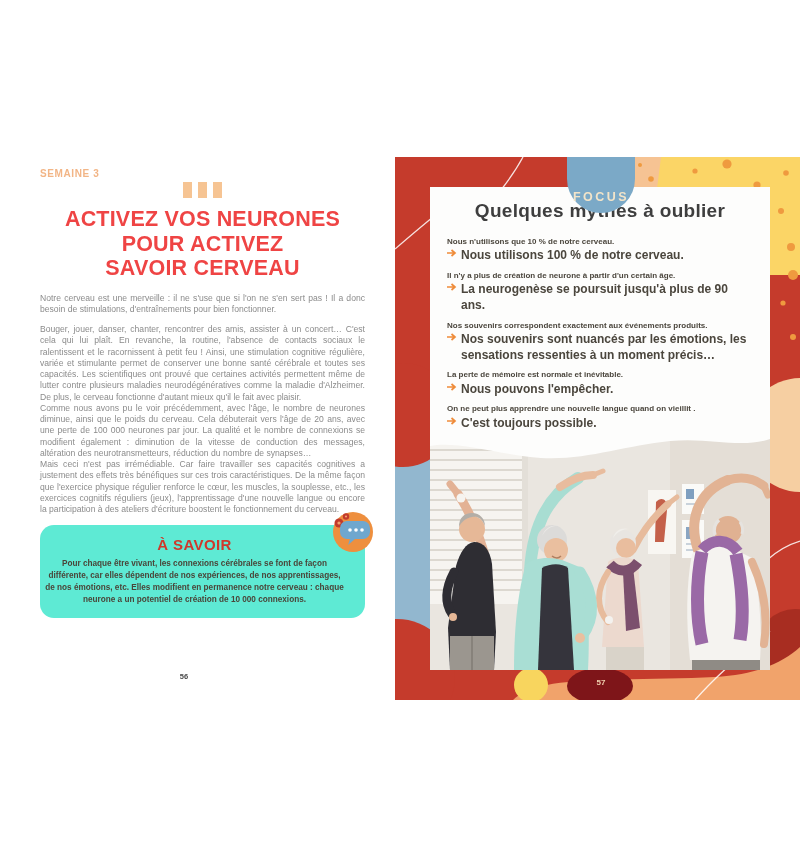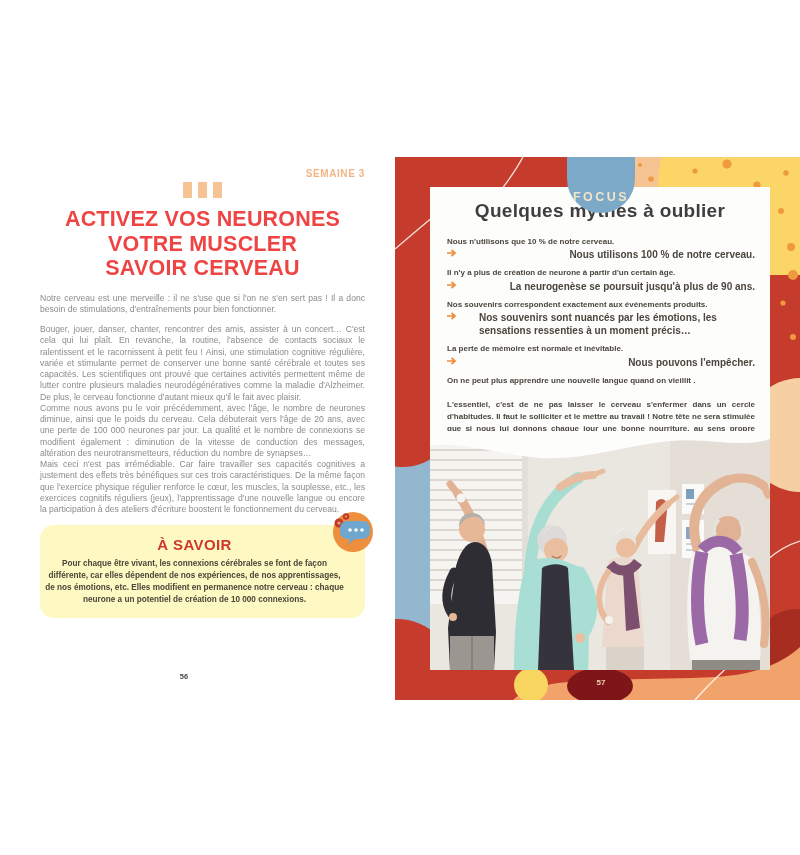--- a/index.html
+++ b/index.html
@@ -2,32 +2,32 @@
 <html><head>
 <meta charset="utf-8">
 <style>
   html,body{margin:0;padding:0;}
   body{
     width:800px;height:855px;position:relative;background:#ffffff;
     font-family:"Liberation Sans", sans-serif;overflow:hidden;
   }
   
   .left-page{position:absolute;left:40px;top:168px;width:325px;}
-  .kicker{color:#f2b586;font-size:10px;font-weight:700;text-align:right;letter-spacing:.6px;}
+  .kicker{color:#f2b586;font-size:10px;font-weight:700;text-align:left;letter-spacing:.6px;}
   .kicker-bars{display:flex;justify-content:center;gap:6px;margin-top:3px;}
   .kicker-bars div{width:9px;height:16px;background:#f6c493;}
   .main-title{
     margin-top:9px;color:#ef4444;font-size:21.5px;line-height:1.14;font-weight:700;
     text-align:center;letter-spacing:.2px;
   }
   .intro{margin:12px 0 0 0;color:#8b8b8b;font-size:8.6px;line-height:1.32;text-align:justify;}
   .bodytext{margin:9px 0 0 0;color:#8b8b8b;font-size:8.6px;line-height:1.31;text-align:justify;}
   .bodytext p{margin:0;}
   .savoir-box{
-    position:relative;margin-top:10px;background:#fef9c3;border-radius:14px;
+    position:relative;margin-top:10px;background:#5eead4;border-radius:14px;
     padding:11px 20px 12px 4px;
   }
   .savoir-title{color:#cf392c;font-size:15px;font-weight:700;text-align:center;letter-spacing:.4px;}
   .savoir-text{margin-top:5px;color:#4a4539;font-size:8.2px;font-weight:700;line-height:1.45;text-align:center;}
   .savoir-icon{position:absolute;right:-10px;top:-17px;width:46px;height:46px;}
   .pagenum-left{position:absolute;left:134px;top:672px;width:100px;text-align:center;
     color:#4a4a4a;font-size:7.5px;font-weight:700;}
   
   .right-page{position:absolute;left:395px;top:157px;width:439px;height:543px;
     background:#c53b2c;overflow:hidden;}
@@ -39,43 +39,43 @@
   }
   .focus-badge span{color:#f2e4c9;font-size:12.5px;font-weight:700;letter-spacing:2.5px;margin-bottom:9px;}
   .white-card{
     position:absolute;left:35px;top:30px;width:340px;height:483px;background:#fdfdfc;z-index:2;
     overflow:hidden;
   }
   .card-title{margin-top:13px;text-align:center;color:#3e3e3e;font-size:19px;font-weight:700;letter-spacing:.3px;}
   .myths{margin:15px 15px 0 17px;}
   .myth-item{margin-bottom:7px;}
   .myth-statement{margin:0;color:#4b463d;font-size:8px;font-weight:700;line-height:1.3;}
-  .myth-fact{margin:1px 0 0 0;color:#4b463d;font-size:10px;font-weight:700;line-height:1.3;
-    display:flex;align-items:flex-start;gap:21px;justify-content:space-between;}
+  .myth-fact{margin:1px 0 0 0;color:#4b463d;font-size:12px;font-weight:700;line-height:1.3;
+    display:flex;align-items:flex-start;gap:3px;}
   .arrow-ic{flex:0 0 auto;margin-top:1px;}
   .conclusion{margin:13px 15px 0 17px;color:#4b463d;font-size:8px;font-weight:700;line-height:1.5;text-align:justify;}
   .photo-wrap{position:absolute;left:0;bottom:0;width:340px;height:238px;}
   .photo-wrap svg{display:block;}
   .wave-top{position:absolute;left:0;top:-1px;width:340px;height:34px;}
   .pagenum-right{position:absolute;left:188px;top:521px;width:36px;text-align:center;
     color:#f0cfae;font-size:8px;font-weight:700;z-index:5;}
 </style>
 </head>
 <body>
 
 <div class="left-page">
   <div class="kicker">SEMAINE 3</div>
   <div class="kicker-bars">
     <div></div>
       <div></div>
       <div></div>
   </div>
   <div class="main-title">
     <div>ACTIVEZ VOS NEURONES</div>
-    <div>VOTRE MUSCLER</div>
+    <div>POUR ACTIVEZ</div>
     <div>SAVOIR CERVEAU</div>
   </div>
   <p class="intro">Notre cerveau est une merveille : il ne s'use que si l'on ne s'en sert pas ! Il a donc besoin de stimulations, d'entraînements pour bien fonctionner.</p>
   <div class="bodytext">
     <p>Bouger, jouer, danser, chanter, rencontrer des amis, assister à un concert… C'est cela qui lui plaît. En revanche, la routine, l'absence de contacts sociaux le ralentissent et le racornissent à petit feu ! Ainsi, une stimulation cognitive régulière, variée et stimulante permet de conserver une bonne santé cérébrale et toutes ses capacités. Les scientifiques ont prouvé que certaines activités permettent même de lutter contre plusieurs maladies neurodégénératives comme la maladie d'Alzheimer. De plus, le cerveau fonctionne d'autant mieux qu'il le fait avec plaisir.</p>
     <p>Comme nous avons pu le voir précédemment, avec l'âge, le nombre de neurones diminue, ainsi que le poids du cerveau. Cela débuterait vers l'âge de 20 ans, avec une perte de 100 000 neurones par jour. La qualité et le nombre de connexions se modifient également : diminution de la vitesse de conduction des messages, altération des neurotransmetteurs, réduction du nombre de synapses…</p>
     <p>Mais ceci n'est pas irrémédiable. Car faire travailler ses capacités cognitives a justement des effets très bénéfiques sur ces trois caractéristiques. De la même façon que l'exercice physique régulier renforce le cœur, les muscles, la souplesse, etc., les exercices cognitifs réguliers (jeux), l'apprentissage d'une nouvelle langue ou encore la participation à des ateliers d'écriture boostent le fonctionnement du cerveau.</p>
   </div>
   <div class="savoir-box">
     <div class="savoir-title">À SAVOIR</div>
@@ -177,20 +177,26 @@
         <p class="myth-statement">La perte de mémoire est normale et inévitable.</p>
         <p class="myth-fact">
             <svg class="arrow-ic" width="11" height="8" viewBox="0 0 11 8">
               <path d="M0,4 H7.5 M4.5,1 L8,4 L4.5,7" stroke="#ef8c3a" stroke-width="1.7" fill="none"></path>
             </svg>
             <span>Nous pouvons l'empêcher.</span>
           </p>
       </div>
       <div class="myth-item">
         <p class="myth-statement">On ne peut plus apprendre une nouvelle langue quand on vieillit .</p>
+        <p class="myth-fact">
+            <svg class="arrow-ic" width="11" height="8" viewBox="0 0 11 8">
+              <path d="M0,4 H7.5 M4.5,1 L8,4 L4.5,7" stroke="#ef8c3a" stroke-width="1.7" fill="none"></path>
+            </svg>
+            <span>C'est toujours possible.</span>
+          </p>
       </div>
     </div>
 
     <p class="conclusion">L'essentiel, c'est de ne pas laisser le cerveau s'enfermer dans un cercle d'habitudes. Il faut le solliciter et le mettre au travail ! Notre tête ne sera stimulée que si nous lui donnons chaque jour une bonne nourriture, au sens propre comme au figuré.</p>
 
     <div class="photo-wrap">
       <svg width="340" height="238" viewBox="0 0 340 238" preserveAspectRatio="none">
         <rect width="340" height="238" fill="#eae6e0"></rect>
         <rect x="240" y="0" width="100" height="238" fill="#e4ded6"></rect>
 

